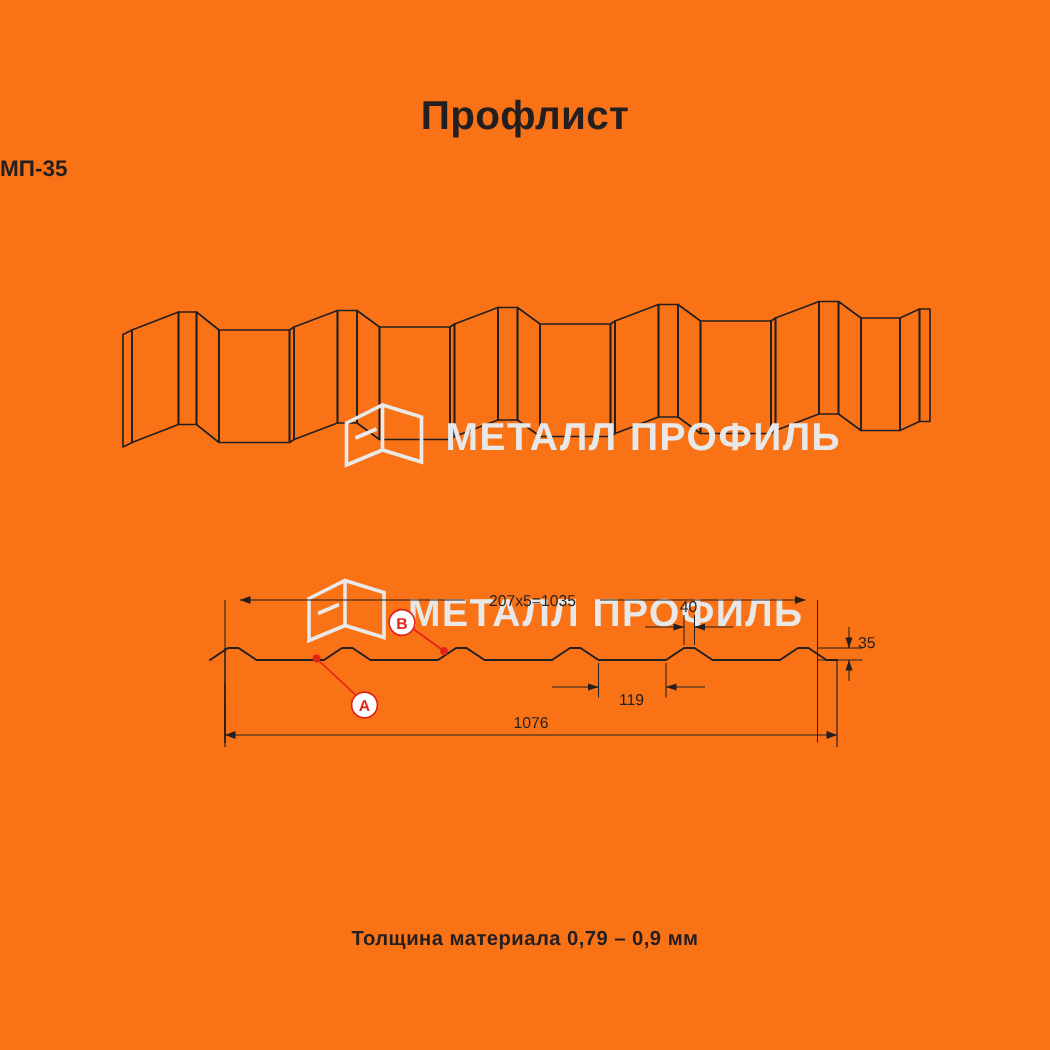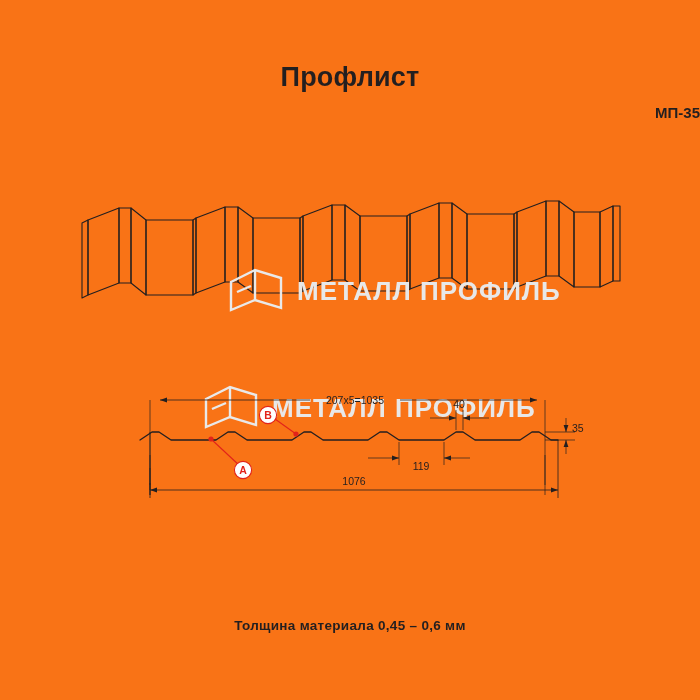--- a/index.html
+++ b/index.html
@@ -24,21 +24,21 @@
     font-size: 27px;
     font-weight: bold;
     color: #231f20;
     letter-spacing: 0.2px;
   }
   .subtitle {
     position: absolute;
     top: 104px;
     left: 0;
     width: 700px;
-    text-align: right;
+    text-align: left;
     font-size: 15px;
     font-weight: bold;
     color: #231f20;
   }
   .footnote {
     position: absolute;
     top: 618px;
     left: 0;
     width: 700px;
     text-align: center;
@@ -227,15 +227,15 @@
     </g>
 
     <g>
       <line x1="296" y1="64" x2="275" y2="49" stroke="#e2231a" stroke-width="1.1"></line>
       <circle cx="296" cy="64" r="2.6" fill="#e2231a"></circle>
       <circle cx="268" cy="45" r="8.6" fill="#ffffff" stroke="#e2231a" stroke-width="1.1"></circle>
       <text x="268" y="49" text-anchor="middle" font-size="10.5" font-weight="bold" font-family="Liberation Sans, sans-serif" fill="#e2231a">B</text>
     </g>
   </svg>
 
-  <div class="footnote">Толщина материала 0,45 – 0,6 мм</div>
+  <div class="footnote">Толщина материала 0,79 – 0,9 мм</div>
 
 </div>
 
 </body></html>

